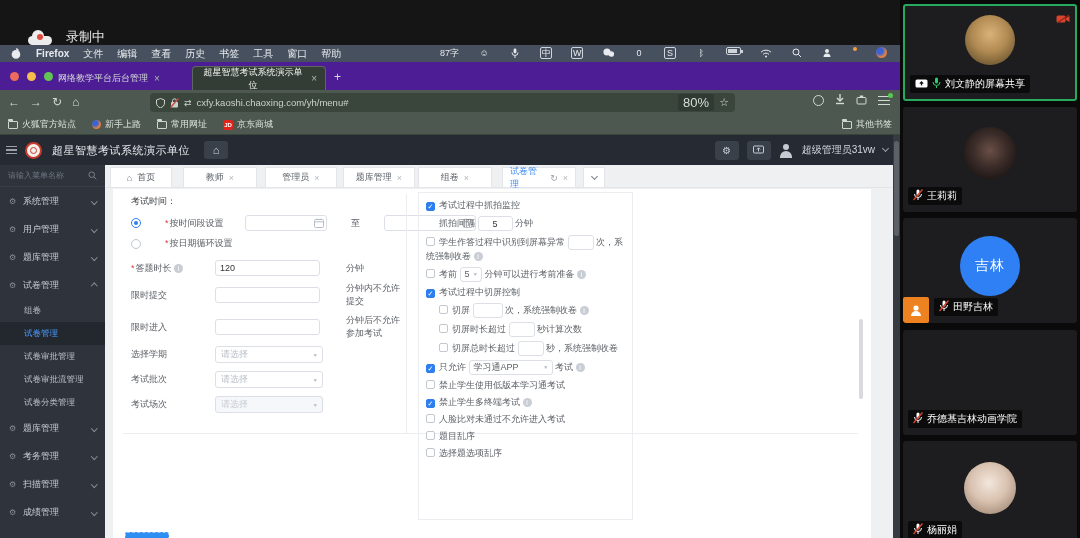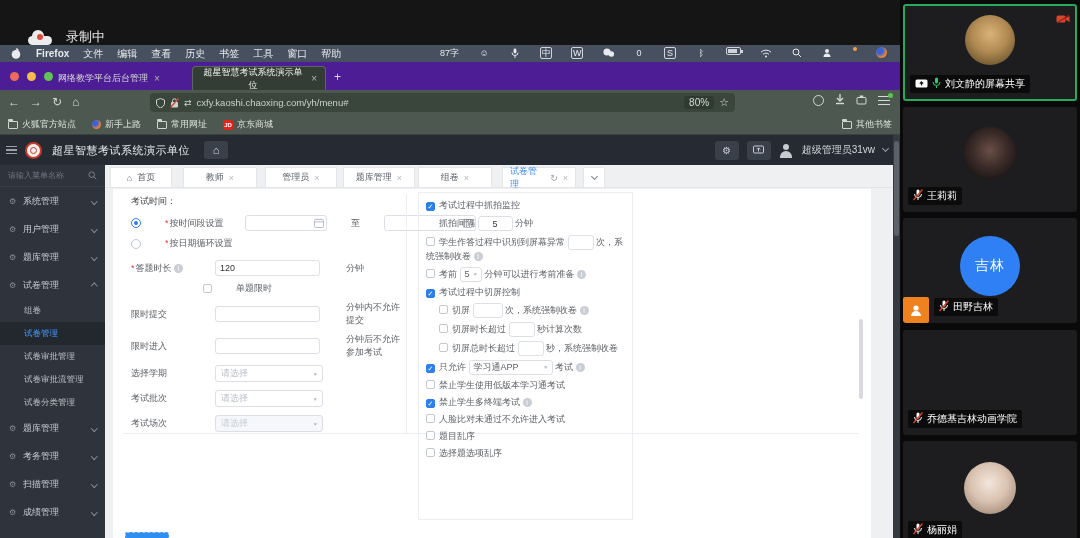--- a/index.html
+++ b/index.html
@@ -35,21 +35,21 @@
   .l-r{background:#ec6a5e;} .l-y{background:#f5bd4f;} .l-g{background:#61c455;}
   .btab { position:absolute; top:4px; height:24px; display:flex; align-items:center; gap:6px; font-size:9px; color:#d6dcd6; padding:0 8px; border-radius:4px 4px 0 0; }
   .btab.active { background:#333d36; border:1px solid #5c685e; border-bottom:none; color:#f2f4f1; }
   .btab .x { color:#aeb6ae; font-size:10px; }
   .newtab { position:absolute; left:334px; top:8px; color:#d6dcd6; font-size:12px; }
 
   .navbar { position:absolute; left:0; top:90px; width:900px; height:25px; background:#4d5950; }
   .nav-ic { position:absolute; top:5px; color:#d3d9d3; font-size:12px; line-height:14px; }
   .urlbar { position:absolute; left:150px; top:3px; width:585px; height:19px; background:#3a453c; border-radius:4px; display:flex; align-items:center; padding:0 6px; gap:5px; }
   .urlbar .url { color:#ccd3cc; font-size:9.5px; flex:1; }
-  .zoompill { background:#2f3a32; color:#d7ddd7; font-size:10px; padding:1px 5px; border-radius:3px; }
+  .zoompill { background:#2f3a32; color:#d7ddd7; font-size:13px; padding:1px 5px; border-radius:3px; }
   .urlstar { color:#d3d9d3; font-size:11px; }
   .navr { position:absolute; right:10px; top:4px; display:flex; gap:11px; align-items:center; color:#d3d9d3; font-size:11px; }
   .pocket { width:11px; height:11px; border:1.4px solid #d3d9d3; border-radius:50%; }
   .hamb { position:relative; width:12px; height:10px; }
   .hamb i { position:absolute; left:0; width:12px; height:1.6px; background:#d3d9d3; }
   .hamb i:nth-child(1){top:0}.hamb i:nth-child(2){top:4px}.hamb i:nth-child(3){top:8px}
   .hamb .gd{position:absolute;right:-3px;top:-3px;width:5px;height:5px;border-radius:50%;background:#57c74f;}
 
   .bookbar { position:absolute; left:0; top:115px; width:900px; height:20px; background:#4d5950; border-bottom:1px solid #39443b; display:flex; align-items:center; padding:0 8px; gap:16px; font-size:9px; color:#dce1dc; }
   .bk { display:flex; align-items:center; gap:4px; }
@@ -447,24 +447,20 @@
             <span class="radio mr4"></span>
             <span><span class="red">*</span><span>按日期循环设置</span></span>
           </div>
 
           <div class="frow">
             <span class="flabel"><span class="red">*</span><span>答题时长</span> <span class="info">i</span></span>
             <input class="tinput w105 mr6" value="120" style="">
             <span>分钟</span>
           </div>
 
-          <div class="frow" style="margin-left:72px;">
-            <span class="cb mr4"></span>
-            <span>单题限时</span>
-          </div>
 
           <div class="frow">
             <span class="flabel">限时提交</span>
             <input class="tinput w105 mr6" style="">
             <span>分钟内不允许提交</span>
           </div>
 
           <div class="frow">
             <span class="flabel">限时进入</span>
             <input class="tinput w105 mr6" style="">

